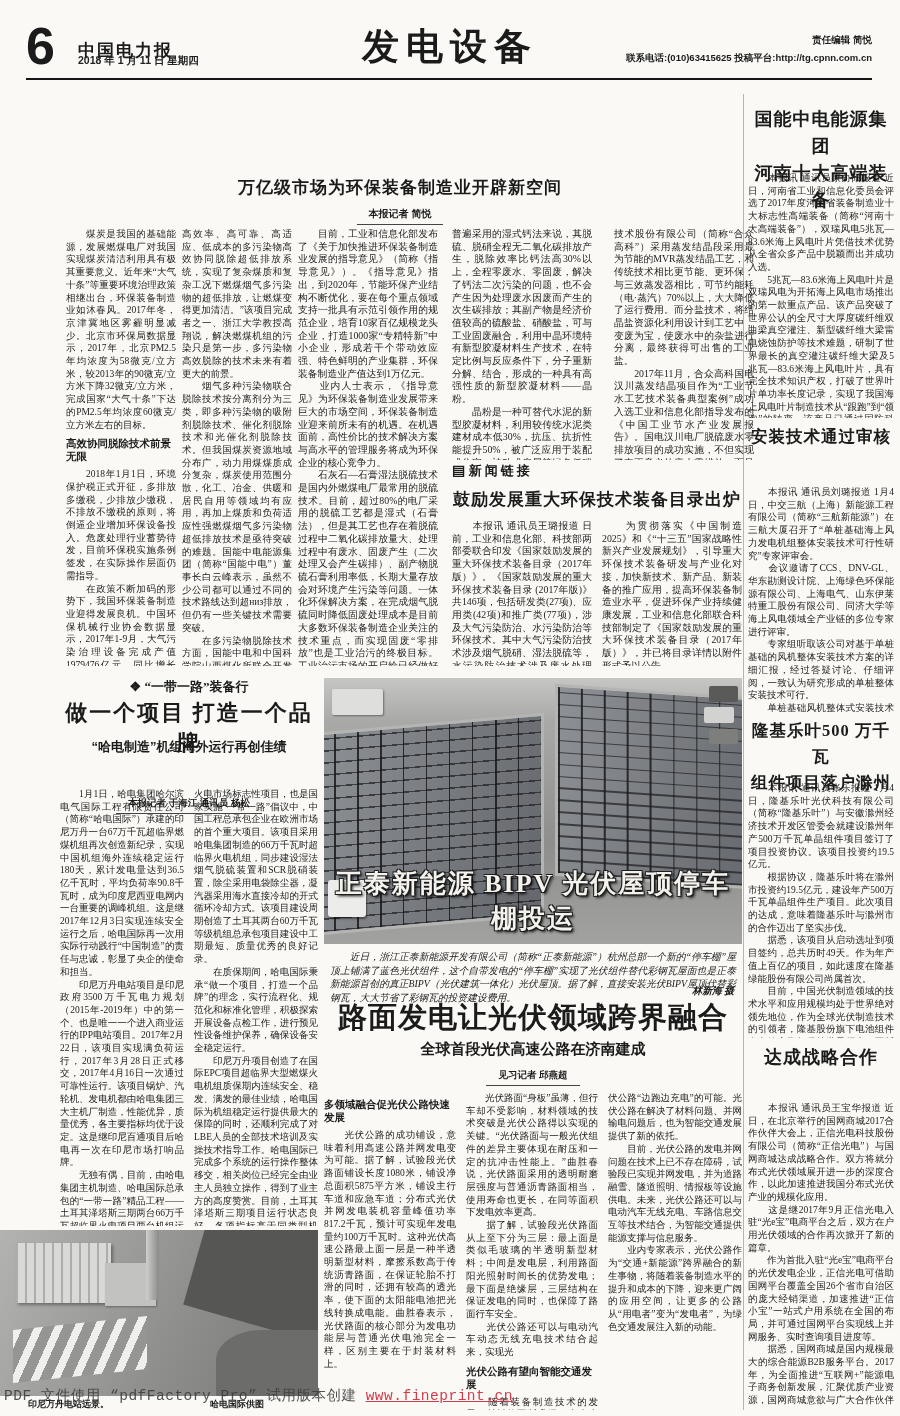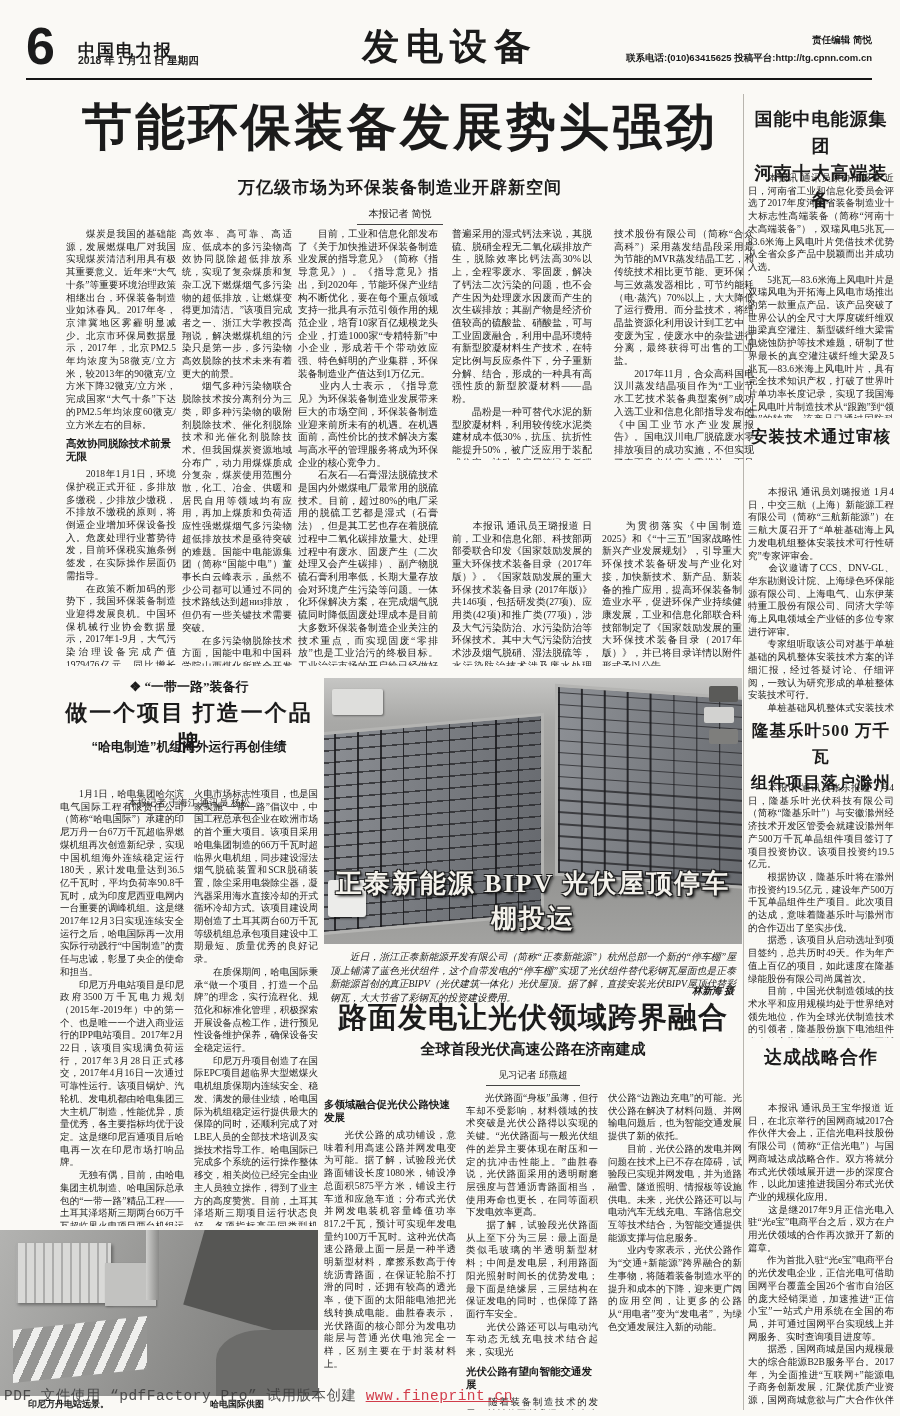--- a/index.html
+++ b/index.html
@@ -7,21 +7,21 @@
         font-family:"Liberation Serif",serif;color:#1b1b1b;overflow:hidden;}
   .abs{position:absolute;}
   .sans{font-family:"Liberation Sans",sans-serif;}
   .bt{font-size:9.5px;line-height:12.7px;text-align:justify;white-space:pre-line;
       text-justify:inter-ideograph;}
   .col{position:absolute;overflow:hidden;}
   .center{text-align:center;}
   .subhead{font-family:"Liberation Sans",sans-serif;font-weight:800;font-size:10.5px;
            margin:6px 0 5px 0;line-height:13px;}
   .byline-span{display:inline-block;border-bottom:1.5px solid #444;padding:0 12px 3px 12px;
-               font-size:10px;font-weight:normal;}
+               font-size:10px;font-weight:bold;}
   .headline-serif{font-weight:900;letter-spacing:1px;}
   .photo{position:absolute;overflow:hidden;}
   .shape{position:absolute;}
   .wm{font-family:"Liberation Mono",monospace;font-size:14.5px;color:#3c3c3c;opacity:.88;
       letter-spacing:.5px;white-space:nowrap;}
   .wm-link{color:#cc2233;text-decoration:underline;}
   .rule{position:absolute;background:#161616;}
   .vrule{position:absolute;background:#b8b5ae;width:1px;}
   .overlay-title{position:absolute;left:0;right:0;bottom:8px;text-align:center;
       font-weight:900;font-size:26px;letter-spacing:2px;color:#f4f2ec;
@@ -41,21 +41,20 @@
   <div class="abs sans" style="left:26px;top:20px;font-size:52px;font-weight:900;line-height:52px;">6</div>
   <div class="abs sans" style="left:78px;top:28px;font-size:17px;font-weight:900;letter-spacing:2px;margin-top:11px;">中国电力报</div>
   <div class="abs sans" style="left:78px;top:54px;font-size:10.5px;font-weight:bold;color:#222;">2018 年 1 月 11 日 星期四</div>
   <div class="abs sans center" style="left:300px;top:22px;width:300px;font-size:37px;font-weight:900;letter-spacing:7px;">发电设备</div>
   <div class="abs sans" style="left:560px;top:34px;width:312px;text-align:right;font-size:9.5px;font-weight:bold;">责任编辑 简悦</div>
   <div class="abs sans" style="left:460px;top:52px;width:412px;text-align:right;font-size:9.5px;font-weight:bold;">联系电话:(010)63415625 投稿平台:http://tg.cpnn.com.cn</div>
   <div class="rule" style="left:26px;top:78px;width:846px;height:2px;"></div>
 
   <div class="vrule" style="left:743px;top:94px;height:1316px;"></div>
 
-  <div class="abs sans center" style="left:60px;top:94px;width:680px;font-size:50px;font-weight:900;letter-spacing:3px;">节能环保装备发展势头强劲</div>
   <div class="abs sans center" style="left:60px;top:176px;width:680px;font-size:17px;font-weight:700;letter-spacing:1px;">万亿级市场为环保装备制造业开辟新空间</div>
   <div class="abs center" style="left:60px;top:203px;width:680px;">
     <span class="byline-span sans">本报记者 简悦</span>
   </div>
 
   <div class="col" style="left:66px;top:228px;width:110px;height:438px;">
     <div class="bt">　　煤炭是我国的基础能源，发展燃煤电厂对我国实现煤炭清洁利用具有极其重要意义。近年来“大气十条”等重要环境治理政策相继出台，环保装备制造业如沐春风。2017年冬，京津冀地区雾霾明显减少。北京市环保局数据显示，2017年，北京PM2.5年均浓度为58微克/立方米，较2013年的90微克/立方米下降32微克/立方米，完成国家“大气十条”下达的PM2.5年均浓度60微克/立方米左右的目标。</div>
     <div class="subhead">高效协同脱除技术前景无限</div>
     <div class="bt">　　2018年1月1日，环境保护税正式开征，多排放多缴税，少排放少缴税，不排放不缴税的原则，将倒逼企业增加环保设备投入。危废处理行业蓄势待发，目前环保税实施条例签发，在实际操作层面仍需指导。
 　　在政策不断加码的形势下，我国环保装备制造业迎得发展良机。中国环保机械行业协会数据显示，2017年1-9月，大气污染治理设备完成产值1979476亿元，同比增长16.5%。其中，大气污染防治设备355136台套，同比增长2.69%。
@@ -71,20 +70,27 @@
   <div class="col bt" style="left:298px;top:228px;width:140px;height:438px;font-size:9.8px;">　　目前，工业和信息化部发布了《关于加快推进环保装备制造业发展的指导意见》（简称《指导意见》）。《指导意见》指出，到2020年，节能环保产业结构不断优化，要在每个重点领域支持一批具有示范引领作用的规范企业，培育10家百亿规模龙头企业，打造1000家“专精特新”中小企业，形成若干个带动效应强、特色鲜明的产业集群，环保装备制造业产值达到1万亿元。
 　　业内人士表示，《指导意见》为环保装备制造业发展带来巨大的市场空间，环保装备制造业迎来前所未有的机遇。在机遇面前，高性价比的技术解决方案与高水平的管理服务将成为环保企业的核心竞争力。
 　　石灰石—石膏湿法脱硫技术是国内外燃煤电厂最常用的脱硫技术。目前，超过80%的电厂采用的脱硫工艺都是湿式（石膏法），但是其工艺也存在着脱硫过程中二氧化碳排放量大、处理过程中有废水、固废产生（二次处理又会产生碳排）、副产物脱硫石膏利用率低，长期大量存放会对环境产生污染等问题。一体化环保解决方案，在完成烟气脱硫同时降低固废处理成本是目前大多数环保装备制造企业关注的技术重点，而实现固废“零排放”也是工业治污的终极目标。工业治污市场的开启给已经做好技术储备的环保企业提供广阔的发展空间，层出不穷的创新治理模式纷至沓来。
 　　中晶环境科技股份有限公司研发的福斯干法工艺集烟气、废水、固废一体化协同治理技术，其脱硫吸收剂为碱性复合高分子材料与无机催化材料，相较于目前</div>
   <div class="col bt" style="left:452px;top:228px;width:140px;height:232px;font-size:9.8px;">普遍采用的湿式钙法来说，其脱硫、脱硝全程无二氧化碳排放产生，脱除效率比钙法高30%以上，全程零废水、零固废，解决了钙法二次污染的问题，也不会产生因为处理废水因废而产生的次生碳排放；其副产物是经济价值较高的硫酸盐、硝酸盐，可与工业固废融合，利用中晶环境特有新型胶凝材料生产技术，在特定比例与反应条件下，分子重新分解、结合，形成的一种具有高强性质的新型胶凝材料——晶粉。
 　　晶粉是一种可替代水泥的新型胶凝材料，利用较传统水泥类建材成本低30%，抗压、抗折性能提升50%，被广泛应用于装配式住宅、被动式房屋等绿色低碳建筑，因其具有良好的保温与防水性能，在建材领域的减排效果也十分突出。
 　　无独有偶，在全国首例百万机组高盐废水零排放项目中，合众高科（北京）环保</div>
   <div class="col bt" style="left:602px;top:228px;width:140px;height:232px;font-size:9.8px;margin-left:12px;">技术股份有限公司（简称“合众高科”）采用蒸发结晶段采用最为节能的MVR蒸发结晶工艺，和传统技术相比更节能、更环保，与三效蒸发器相比，可节约能耗（电·蒸汽）70%以上，大大降低了运行费用。而分盐技术，将结晶盐资源化利用设计到工艺中，变废为宝，使废水中的杂盐进行分离，最终获得可出售的工业盐。
 　　2017年11月，合众高科国电汉川蒸发结晶项目作为“工业节水工艺技术装备典型案例”成功入选工业和信息化部指导发布的《中国工业节水产业发展报告》。国电汉川电厂脱硫废水零排放项目的成功实施，不但实现了真正意义的废水零排放，而且还实现固体废物的综合利用和减量处置，具有很大的推广意义。</div>
 
+  <div class="abs" style="left:452px;top:462px;width:290px;">
+    <div class="sans" style="font-size:13px;font-weight:800;">
+      <span style="font-size:14px;">▤</span>
+      <span style="letter-spacing:3px;">新闻链接</span>
+    </div>
+    <div class="center headline-serif" style="margin-top:8px;font-size:17px;">鼓励发展重大环保技术装备目录出炉</div>
+  </div>
   <div class="col bt" style="left:452px;top:520px;width:140px;height:146px;font-size:9.8px;">　　本报讯 通讯员王璐报道 日前，工业和信息化部、科技部两部委联合印发《国家鼓励发展的重大环保技术装备目录（2017年版）》。《国家鼓励发展的重大环保技术装备目录 (2017年版)》共146项，包括研发类(27项)、应用类(42项)和推广类(77项)，涉及大气污染防治、水污染防治等环保技术。其中大气污染防治技术涉及烟气脱硝、湿法脱硫等，水污染防治技术涉及废水处理等。</div>
   <div class="col bt" style="left:602px;top:520px;width:140px;height:146px;font-size:9.8px;">　　为贯彻落实《中国制造2025》和《“十三五”国家战略性新兴产业发展规划》，引导重大环保技术装备研发与产业化对接，加快新技术、新产品、新装备的推广应用，提高环保装备制造业水平，促进环保产业持续健康发展，工业和信息化部联合科技部制定了《国家鼓励发展的重大环保技术装备目录（2017年版）》，并已将目录详情以附件形式予以公告。</div>
 
   <div class="abs center headline-serif" style="left:748px;top:106px;width:146px;font-size:18px;line-height:27px;">
     <div>国能中电能源集团</div>
     <div>河南十大高端装备</div>
   </div>
   <div class="col bt" style="left:748px;top:172px;width:146px;height:246px;">　　本报讯 通讯员康向阳报道 近日，河南省工业和信息化委员会评选了2017年度河南省装备制造业十大标志性高端装备（简称“河南十大高端装备”），双瑞风电5兆瓦—83.6米海上风电叶片凭借技术优势从全省众多产品中脱颖而出并成功入选。
 　　5兆瓦—83.6米海上风电叶片是双瑞风电为开拓海上风电市场推出的第一款重点产品。该产品突破了世界公认的全尺寸大厚度碳纤维双曲梁真空灌注、新型碳纤维大梁雷电烧蚀防护等技术难题，研制了世界最长的真空灌注碳纤维大梁及5兆瓦—83.6米海上风电叶片，具有完全技术知识产权，打破了世界叶片单功率长度记录，实现了我国海上风电叶片制造技术从“跟跑”到“领跑”的转变。该产品已通过国防科学技术成果鉴定，各项技术达到国际领先水平，具有显著的经济和社会效益及广阔的推广应用前景。
 　　河南十大高端装备是为了加快河南省装备制造业转型升级，提高供给质量效益，充分发挥高端装备的示范引领作用，要求评选产品技术水平达到国际先进水平。</div>

